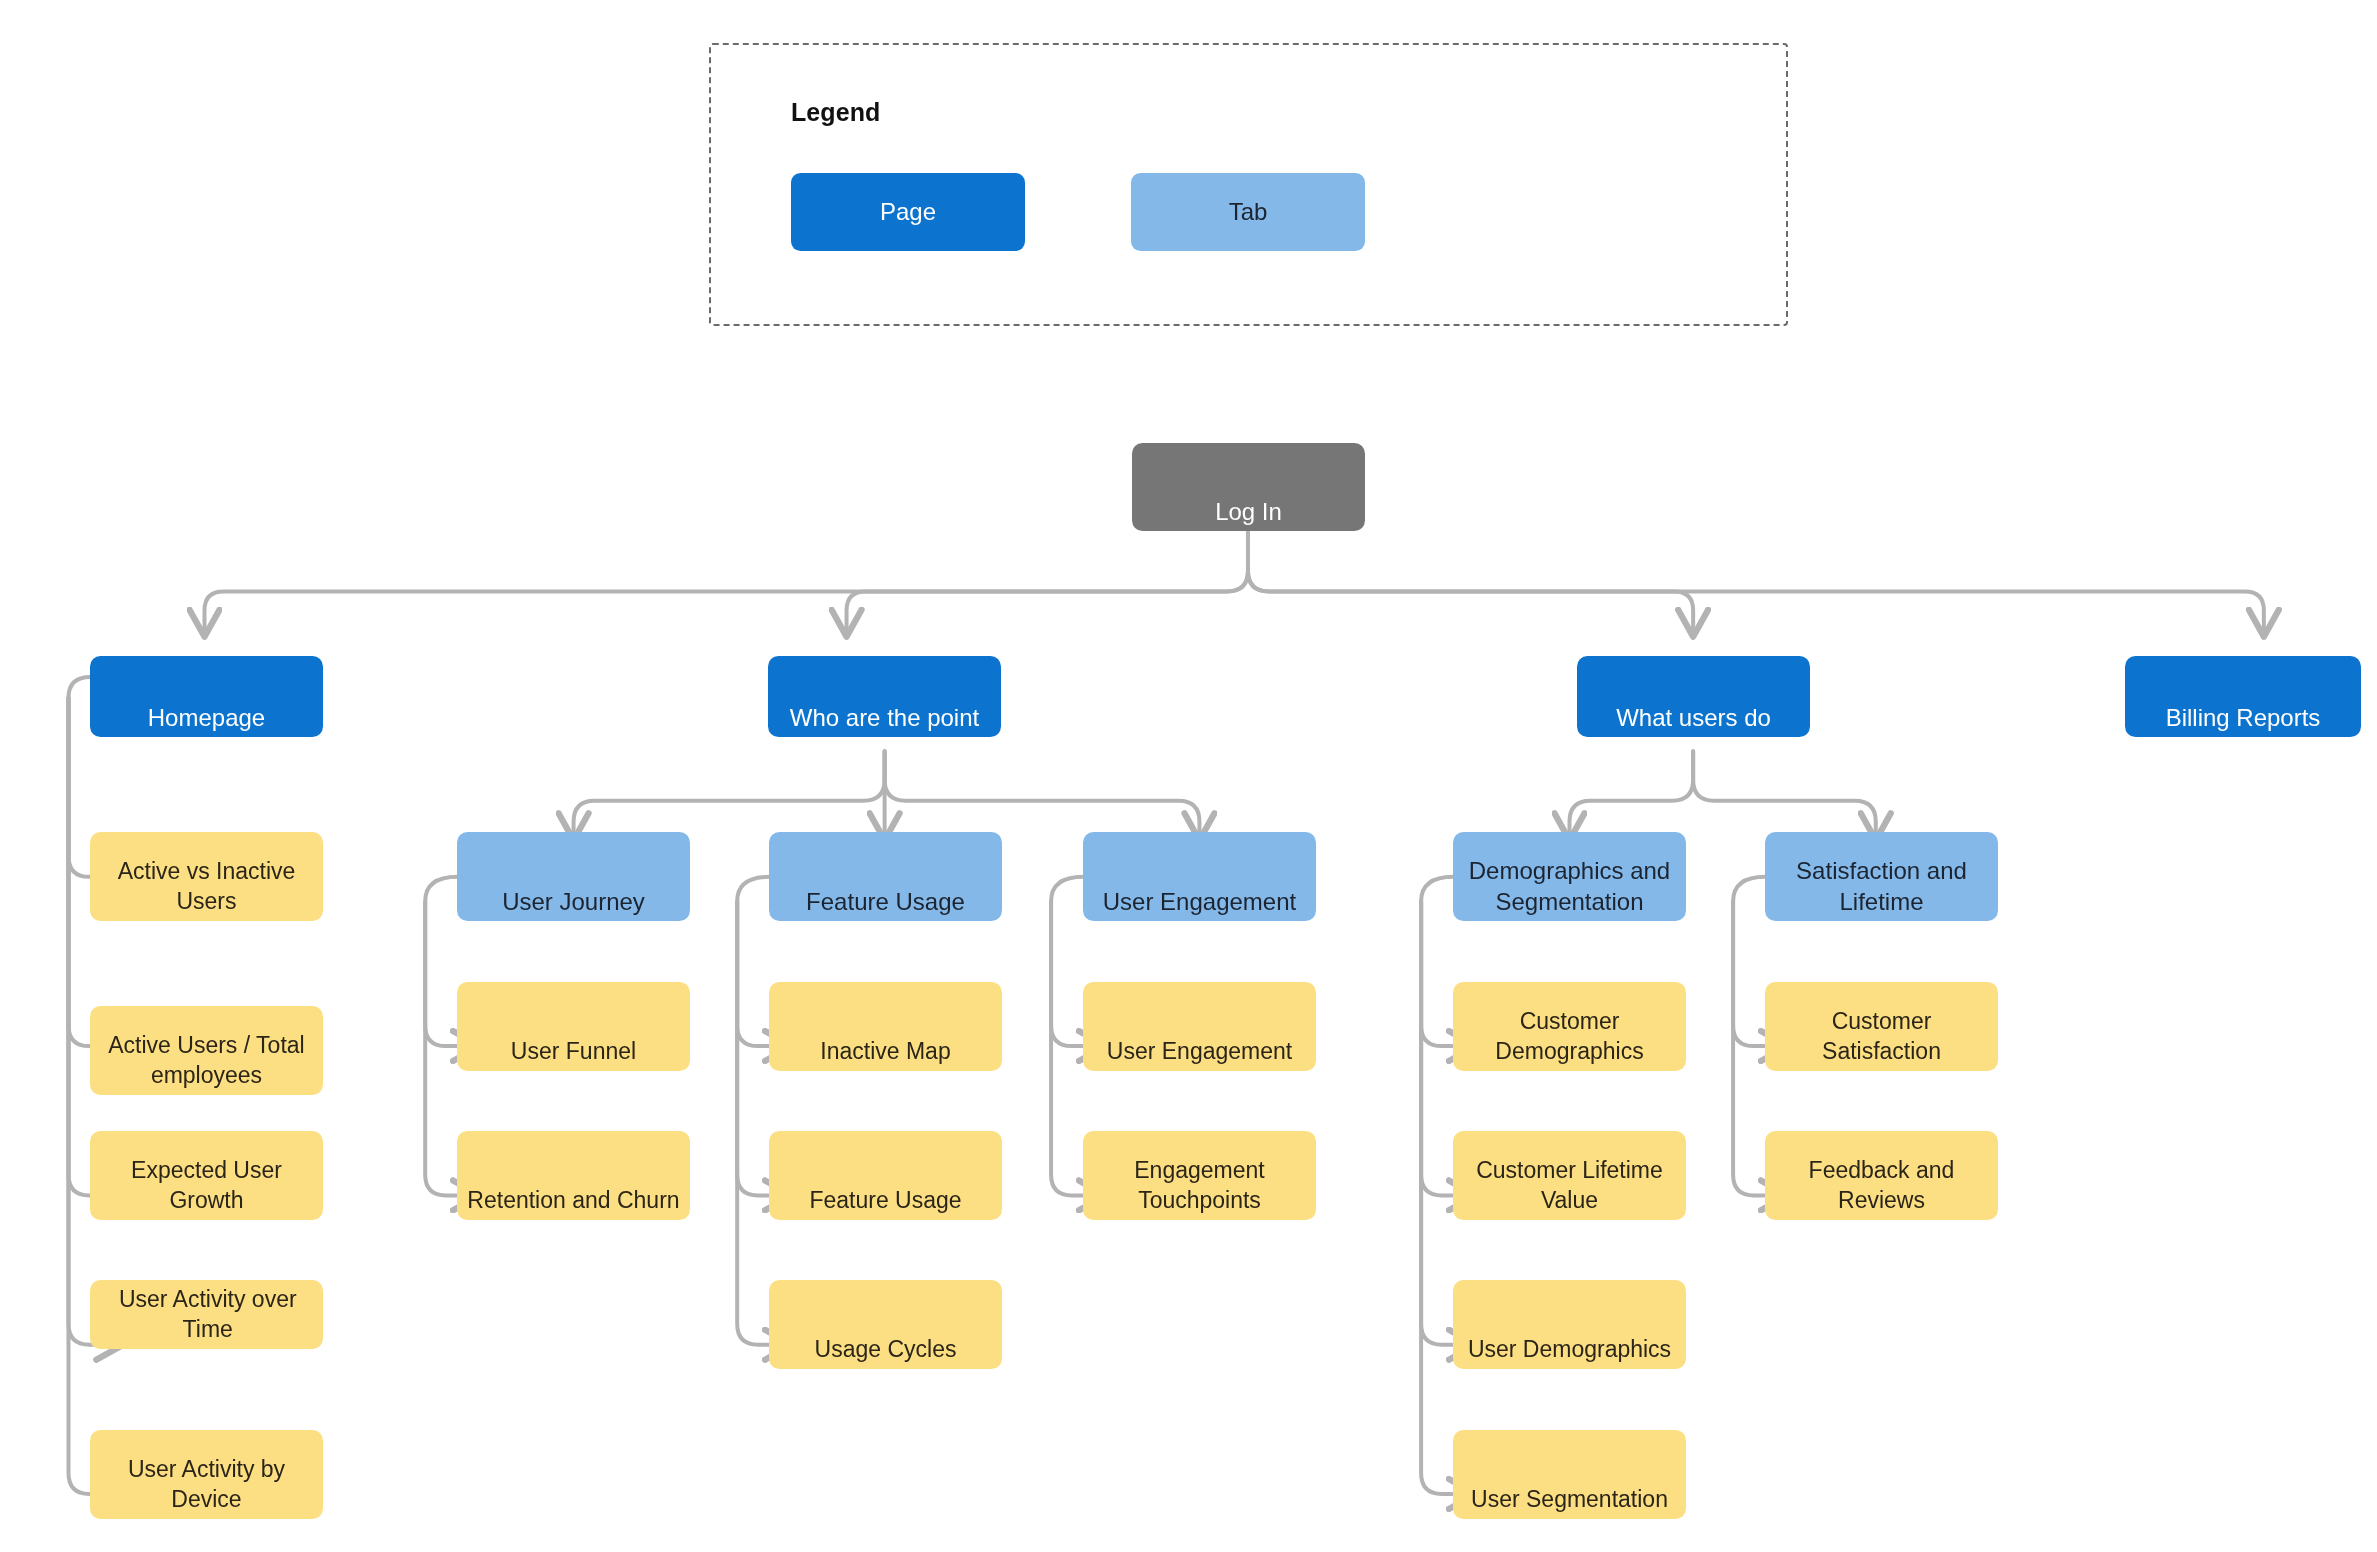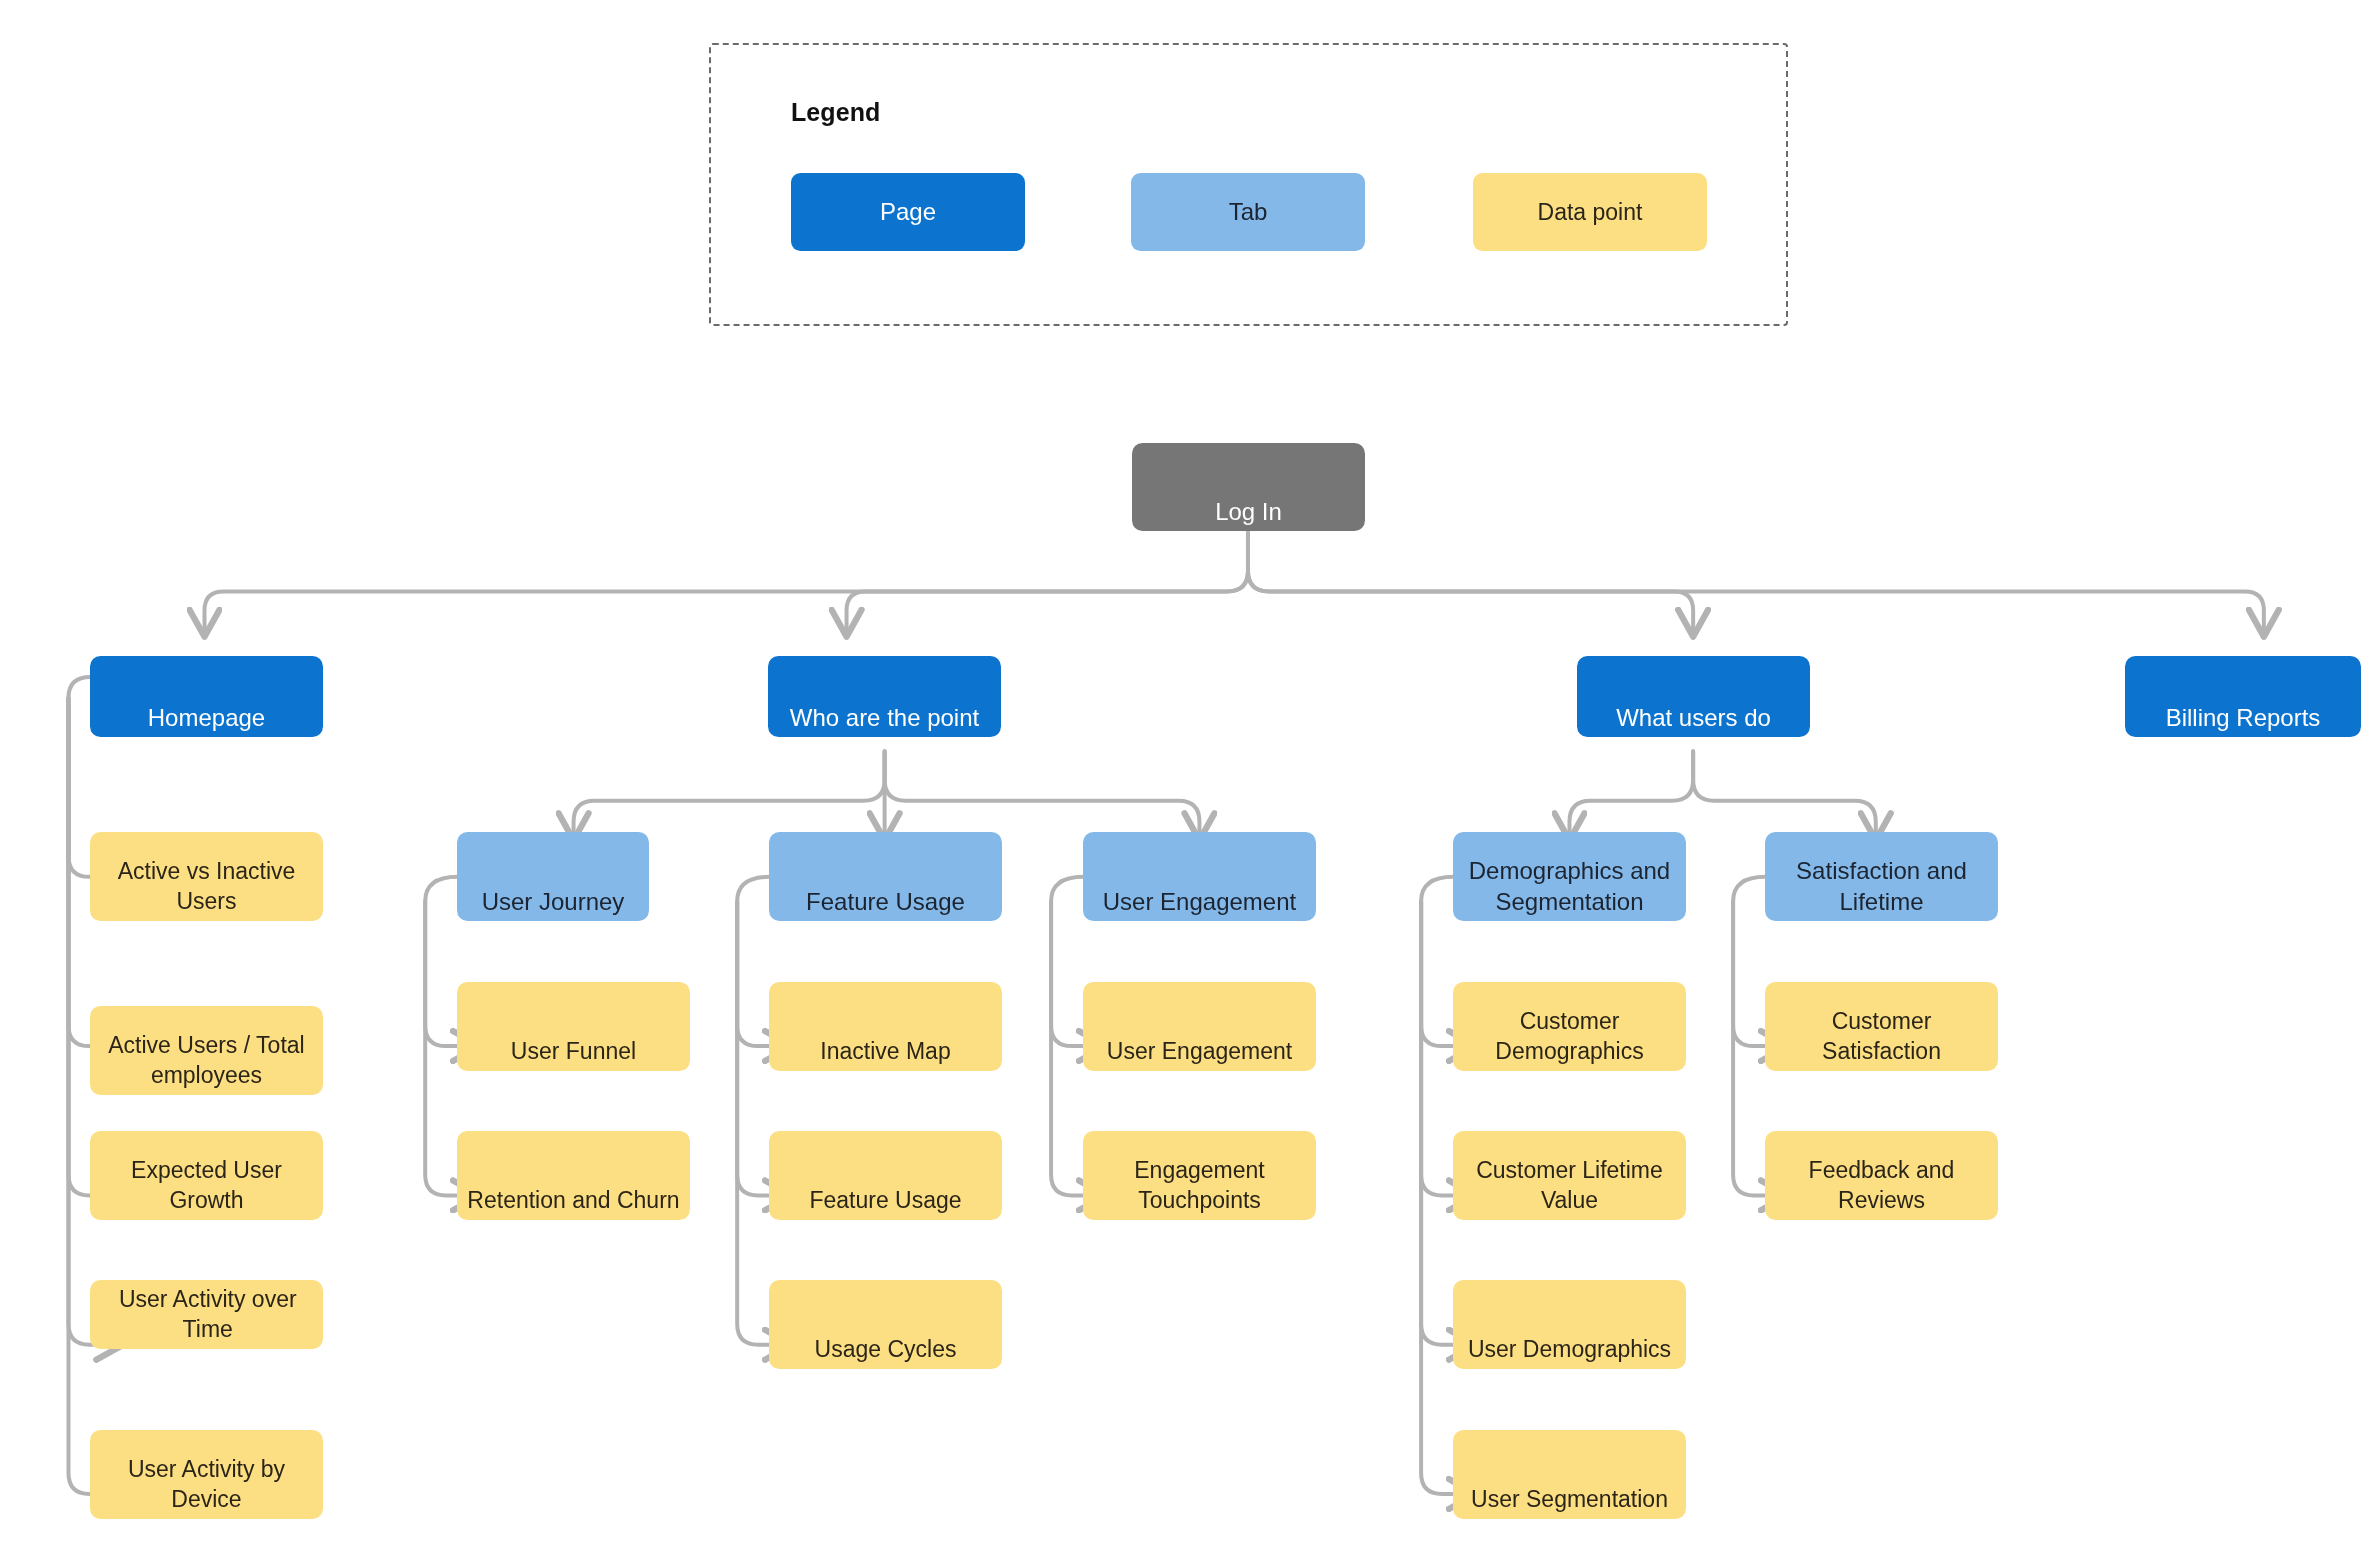--- a/index.html
+++ b/index.html
@@ -157,23 +157,20 @@
 
   <div class="legend-box">
     <div class="legend-title">Legend</div>
 
     <div class="legend-swatch s0 node-page">
       <span>Page</span>
     </div>
     <div class="legend-swatch s1 node-tab">
       <span>Tab</span>
     </div>
-    <div class="legend-swatch s2 node-data">
-      <span>Data point</span>
-    </div>
   </div>
 
   <div class="node node-root" style="left:1132px; top:443px; width:233px; height:88px;">
     <span>Log In</span>
   </div>
 
   <div class="node node-page" style="left:90px; top:656px; width:233px; height:81px;">
     <span>Homepage</span>
   </div>
 
@@ -198,21 +195,21 @@
   <div class="node node-data" style="left:90px; top:1131px; width:233px; height:89px;">
     <span>Expected User Growth</span>
   </div>
   <div class="node node-data" style="left:90px; top:1280px; width:233px; height:69px;padding-left:12px;">
     <span>User Activity over Time</span>
   </div>
   <div class="node node-data" style="left:90px; top:1430px; width:233px; height:89px;">
     <span>User Activity by Device</span>
   </div>
 
-  <div class="node node-tab" style="left:457px; top:832px; width:192px; height:89px;">
+  <div class="node node-tab" style="left:457px; top:832px; width:233px; height:89px;">
     <span>User Journey</span>
   </div>
   <div class="node node-data" style="left:457px; top:982px; width:233px; height:89px;">
     <span>User Funnel</span>
   </div>
   <div class="node node-data" style="left:457px; top:1131px; width:233px; height:89px;">
     <span>Retention and Churn</span>
   </div>
 
   <div class="node node-tab" style="left:769px; top:832px; width:233px; height:89px;">

